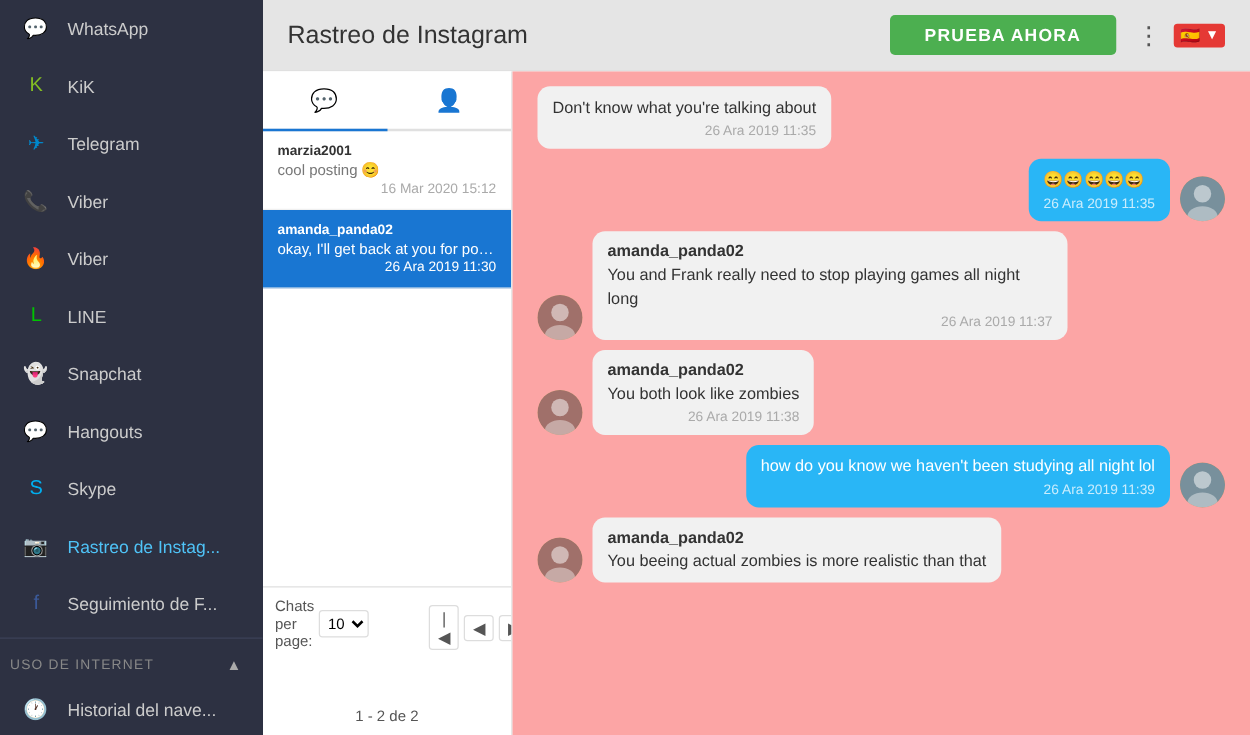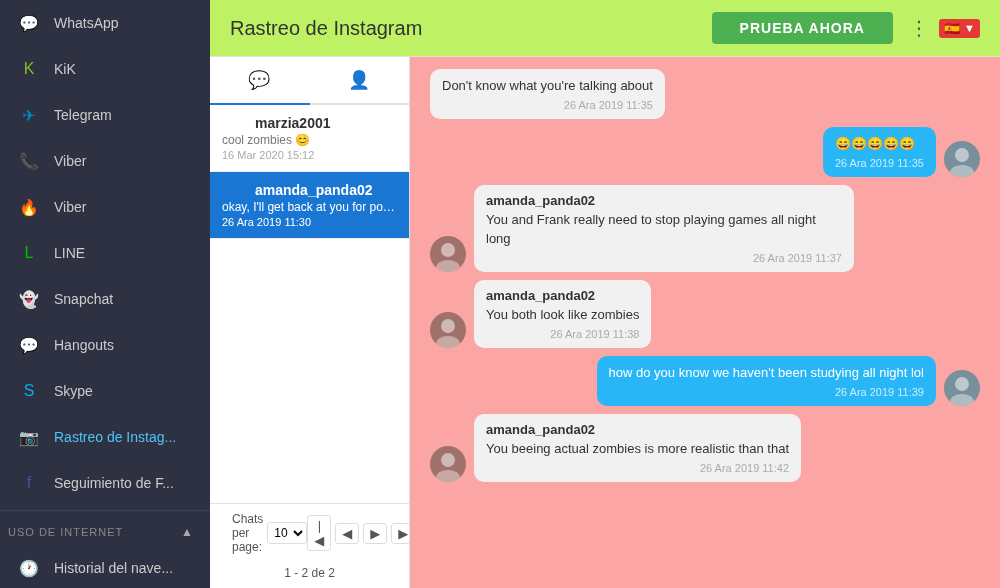--- a/index.html
+++ b/index.html
@@ -76,21 +76,21 @@
       height: 100%;
       background: #fff;
     }
 
     
     .topbar {
       display: flex;
       align-items: center;
       padding: 12px 20px;
       border-bottom: 1px solid #e0e0e0;
-      background: #bef264;
+      background: #e5e5e5;
       min-height: 56px;
     }
     .topbar-title {
       font-size: 20px;
       font-weight: 500;
       color: #333;
       flex: 1;
     }
     .topbar-btn-try {
       background: #4caf50;
@@ -166,54 +166,55 @@
     .chat-list {
       flex: 1;
       overflow-y: auto;
     }
     .chat-list-item {
       padding: 10px 12px;
       cursor: pointer;
       border-bottom: 1px solid #f0f0f0;
     }
     .chat-list-item .chat-name {
-      font-size: 14px;
+      font-size: 11px;
       font-weight: 600;
       color: #333;
       margin-bottom: 2px;
-      margin-left: 33px;
     }
     .chat-list-item .chat-preview {
       font-size: 12px;
       color: #777;
       margin-bottom: 2px;
       white-space: nowrap;
       overflow: hidden;
       text-overflow: ellipsis;
     }
     .chat-list-item .chat-time {
       font-size: 11px;
       color: #aaa;
+      text-align: right;
     }
     .chat-list-item.selected {
       background: #1976d2;
     }
     .chat-list-item.selected .chat-name,
     .chat-list-item.selected .chat-preview,
     .chat-list-item.selected .chat-time { color: #fff; }
 
     .chat-list-pagination {
       display: flex;
-      align-items: center;
+      align-items: flex-end;
       justify-content: space-between;
-      padding: 8px 22px;
+      padding: 8px 10px;
       border-top: 1px solid #e0e0e0;
       font-size: 12px;
       color: #555;
       background: #fff;
+      gap: 48px;
     }
     .pagination-controls { display: flex; align-items: center; gap: 4px; }
     .pag-btn {
       background: none;
       border: 1px solid #ddd;
       border-radius: 3px;
       padding: 2px 6px;
       cursor: pointer;
       font-size: 13px;
       color: #555;
@@ -392,21 +393,21 @@
           <span>💬</span>
         </div>
         <div class="chat-tab">
           <span>👤</span>
         </div>
       </div>
 
       <div class="chat-list" id="chat-list-container">
           <div class="chat-list-item">
     <div class="chat-name">marzia2001</div>
-    <div class="chat-preview">cool zombies 😊</div>
+    <div class="chat-preview">cool posting 😊</div>
     <div class="chat-time">16 Mar 2020 15:12</div>
   </div>
           <div class="chat-list-item selected">
     <div class="chat-name">amanda_panda02</div>
     <div class="chat-preview">okay, I'll get back at you for posting ...</div>
     <div class="chat-time">26 Ara 2019 11:30</div>
   </div>
         </div>
 
       <div class="chat-list-pagination">
@@ -418,21 +419,21 @@
             <option>50</option>
           </select>
         </div>
         <div class="pagination-controls">
           <button class="pag-btn">|◀</button>
           <button class="pag-btn">◀</button>
           <button class="pag-btn">▶</button>
           <button class="pag-btn">▶|</button>
         </div>
       </div>
-      <div style="padding: 4px 10px 8px 10px; font-size:12px; color:#555; text-align:center;">1 - 2 de 2</div>
+      <div style="padding: 4px 10px 8px 10px; font-size:12px; color:#555; text-align:center;margin-top:34px;">1 - 2 de 2</div>
     </div>
 
     <div class="conversation-panel">
       <div class="conversation-scroll" id="messages-container">
           <div class="msg-row">
     <div class="msg-bubble">
 
       <div class="msg-text">Don't know what you're talking about</div>
       <div class="msg-time">26 Ara 2019  11:35</div>
     </div>
@@ -497,19 +498,18 @@
       <div class="msg-avatar">
         <svg viewBox="0 0 36 36" xmlns="http://www.w3.org/2000/svg">
           <circle cx="18" cy="18" r="18" fill="#a0706a"></circle>
           <circle cx="18" cy="14" r="7" fill="rgba(255,255,255,0.5)"></circle>
           <ellipse cx="18" cy="32" rx="12" ry="8" fill="rgba(255,255,255,0.4)"></ellipse>
         </svg>
       </div>
     <div class="msg-bubble">
       <div class="msg-name">amanda_panda02</div>
       <div class="msg-text">You beeing actual zombies is more realistic than that</div>
-      <div class="msg-time">26 Ara 2019  11:42</div>
     </div>
           </div>
         </div>
     </div>
   </div>
 </div>
 
 </body></html>

